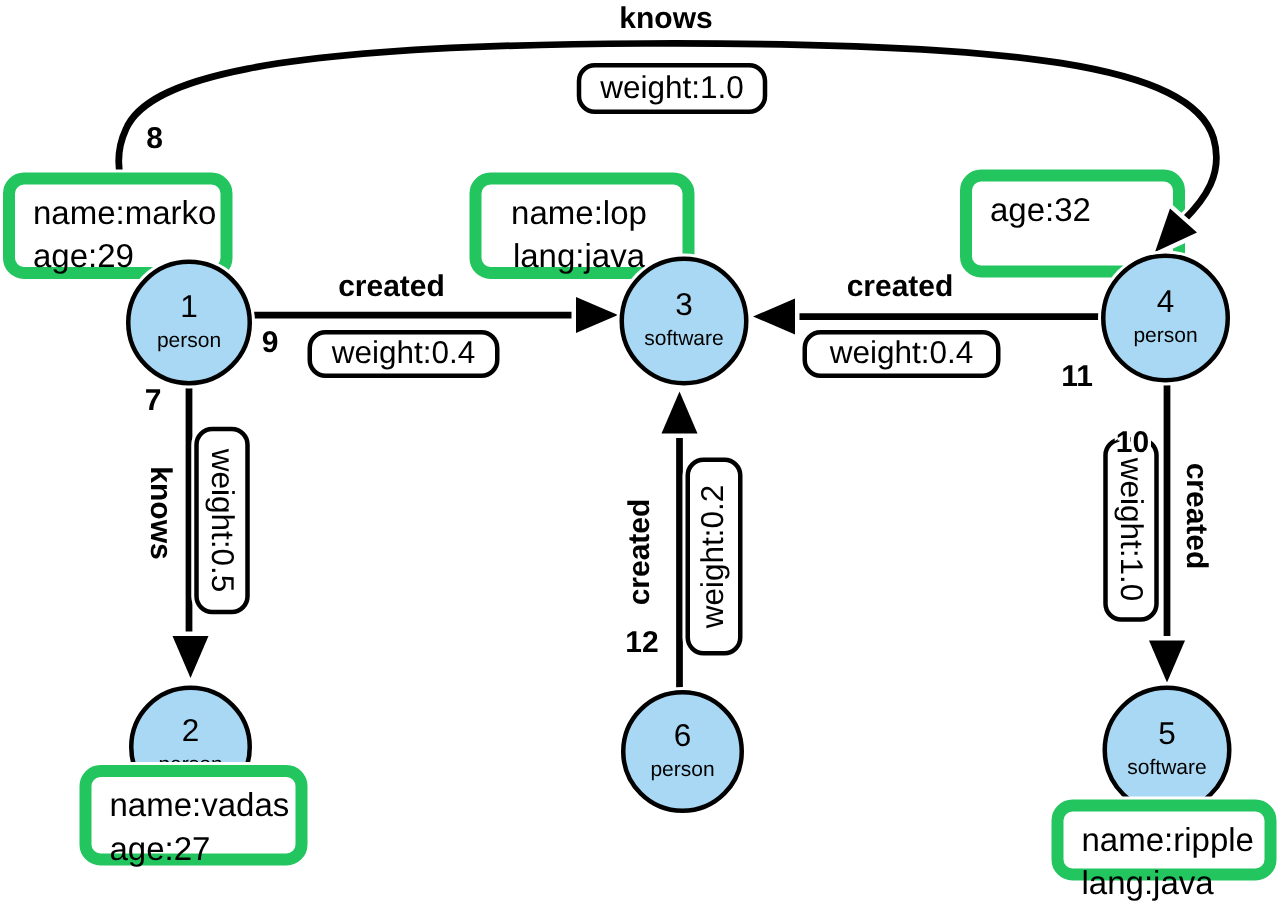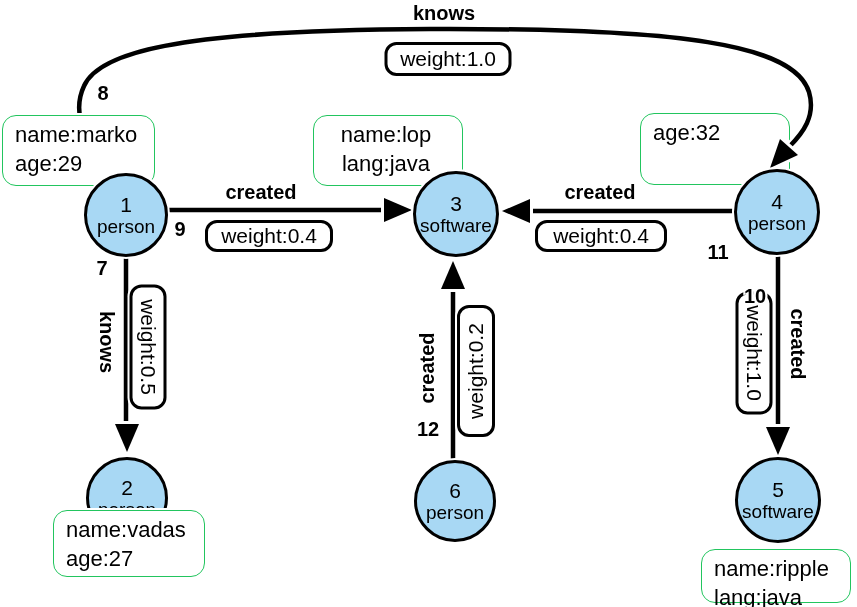--- a/index.html
+++ b/index.html
@@ -3,22 +3,22 @@
 <meta charset="utf-8">
 <style>
   html,body{margin:0;padding:0;background:#fff;}
   #stage{position:relative;width:857px;height:607px;background:#fff;overflow:hidden;
          font-family:"Liberation Sans",sans-serif;color:#000;}
   #edges{position:absolute;left:0;top:0;z-index:2;}
   .node{position:absolute;border:3px solid #000;border-radius:50%;
         box-shadow:0 0 0 2px #fff;display:flex;flex-direction:column;
         align-items:center;justify-content:center;z-index:4;box-sizing:border-box;}
   .node .nid{font-size:21px;line-height:23px;}
-  .node .nlabel{font-size:19px;line-height:21px;text-align:center;}
-  .pbox{position:absolute;background:#fff;border:1px solid #22c55e;border-radius:14px;
+  .node .nlabel{font-size:14px;line-height:21px;text-align:center;}
+  .pbox{position:absolute;background:#fff;border:8px solid #22c55e;border-radius:14px;
         box-shadow:0 0 0 2px #fff;box-sizing:border-box;
         font-size:22px;line-height:29px;padding:4px 16px 0 12px;white-space:nowrap;}
   .wbox{position:absolute;background:#fff;border:3px solid #000;border-radius:12px;
         box-shadow:0 0 0 2px #fff;box-sizing:border-box;z-index:3;
         font-size:21px;display:flex;align-items:center;justify-content:center;
         transform:translate(-50%,-50%);white-space:nowrap;}
   .wbox.rcw{transform:translate(-50%,-50%) rotate(90deg);}
   .wbox.rccw{transform:translate(-50%,-50%) rotate(-90deg);}
   .elabel,.eid{position:absolute;font-weight:bold;font-size:20px;white-space:nowrap;
         z-index:6;transform:translate(-50%,-50%);
@@ -86,21 +86,21 @@
     <div>name:lop</div>
     <div>lang:java</div>
   </div>
   <div class="pbox z1" style="left:640px;top:113px;width:150px;height:72px;">
     <div>age:32</div>
   </div>
   <div class="pbox z5" style="left:53px;top:510px;width:152px;height:67px;">
     <div>name:vadas</div>
     <div>age:27</div>
   </div>
-  <div class="pbox z5" style="left:701px;top:533px;width:150px;height:54px;margin-top:16px;">
+  <div class="pbox z5" style="left:701px;top:533px;width:150px;height:54px;">
     <div>name:ripple</div>
     <div>lang:java</div>
   </div>
 
   <div class="node" style="left:84px;top:173px;width:84px;height:84px;background:#a8d8f4;">
     <div class="nid">1</div>
     <div class="nlabel">person</div>
   </div>
   <div class="node" style="left:86px;top:457px;width:82px;height:82px;background:#a8d8f4;">
     <div class="nid">2</div>

